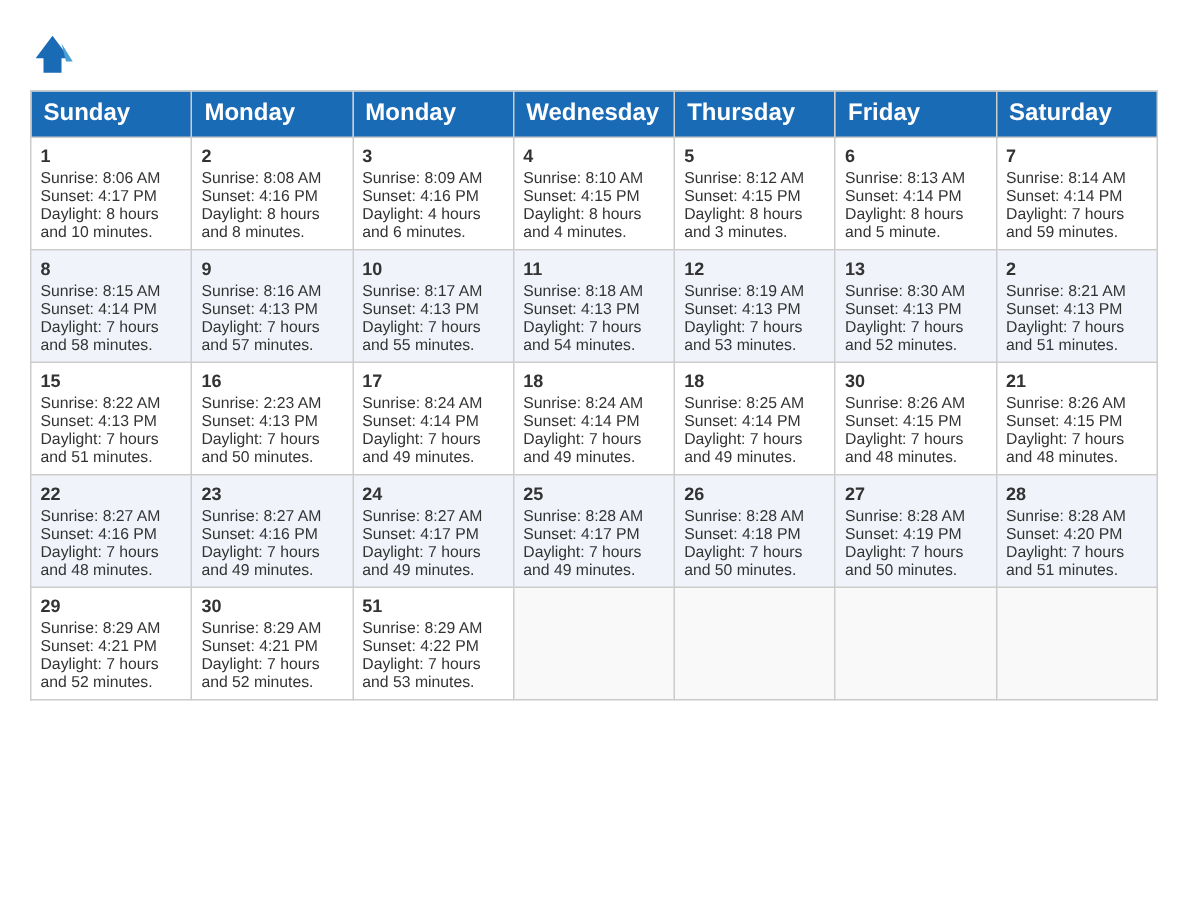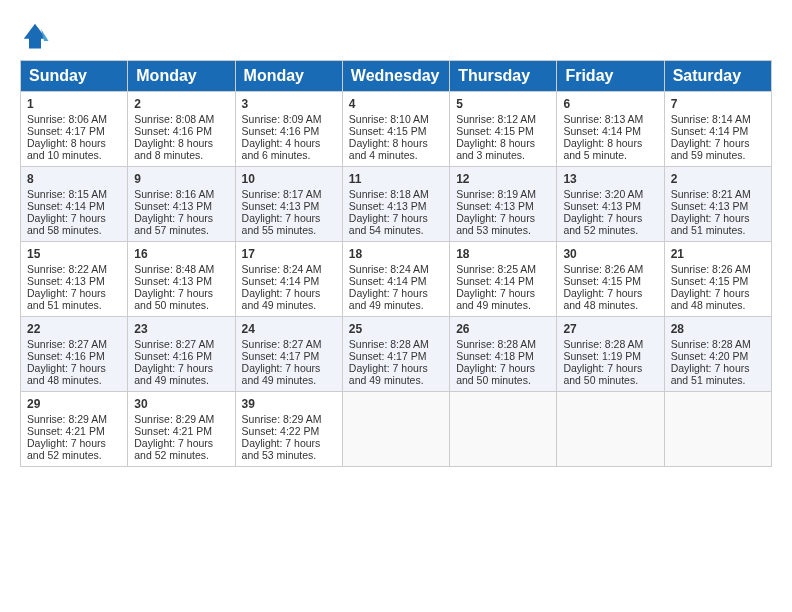--- a/index.html
+++ b/index.html
@@ -188,41 +188,41 @@
         <span>Daylight: 7 hours and 54 minutes.</span>
       </td>
         <td>
         <span class="day-num">12</span>
         <span>Sunrise: 8:19 AM</span><br>
         <span>Sunset: 4:13 PM</span><br>
         <span>Daylight: 7 hours and 53 minutes.</span>
       </td>
         <td>
         <span class="day-num">13</span>
-        <span>Sunrise: 3:20 AM</span><br>
+        <span>Sunrise: 8:30 AM</span><br>
         <span>Sunset: 4:13 PM</span><br>
         <span>Daylight: 7 hours and 52 minutes.</span>
       </td>
         <td>
         <span class="day-num">2</span>
         <span>Sunrise: 8:21 AM</span><br>
         <span>Sunset: 4:13 PM</span><br>
         <span>Daylight: 7 hours and 51 minutes.</span>
       </td>
       </tr>
       <tr>
         <td>
         <span class="day-num">15</span>
         <span>Sunrise: 8:22 AM</span><br>
         <span>Sunset: 4:13 PM</span><br>
         <span>Daylight: 7 hours and 51 minutes.</span>
       </td>
         <td>
         <span class="day-num">16</span>
-        <span>Sunrise: 8:48 AM</span><br>
+        <span>Sunrise: 2:23 AM</span><br>
         <span>Sunset: 4:13 PM</span><br>
         <span>Daylight: 7 hours and 50 minutes.</span>
       </td>
         <td>
         <span class="day-num">17</span>
         <span>Sunrise: 8:24 AM</span><br>
         <span>Sunset: 4:14 PM</span><br>
         <span>Daylight: 7 hours and 49 minutes.</span>
       </td>
         <td>
@@ -277,21 +277,21 @@
       </td>
         <td>
         <span class="day-num">26</span>
         <span>Sunrise: 8:28 AM</span><br>
         <span>Sunset: 4:18 PM</span><br>
         <span>Daylight: 7 hours and 50 minutes.</span>
       </td>
         <td>
         <span class="day-num">27</span>
         <span>Sunrise: 8:28 AM</span><br>
-        <span>Sunset: 1:19 PM</span><br>
+        <span>Sunset: 4:19 PM</span><br>
         <span>Daylight: 7 hours and 50 minutes.</span>
       </td>
         <td>
         <span class="day-num">28</span>
         <span>Sunrise: 8:28 AM</span><br>
         <span>Sunset: 4:20 PM</span><br>
         <span>Daylight: 7 hours and 51 minutes.</span>
       </td>
       </tr>
       <tr>
@@ -301,21 +301,21 @@
         <span>Sunset: 4:21 PM</span><br>
         <span>Daylight: 7 hours and 52 minutes.</span>
       </td>
         <td>
         <span class="day-num">30</span>
         <span>Sunrise: 8:29 AM</span><br>
         <span>Sunset: 4:21 PM</span><br>
         <span>Daylight: 7 hours and 52 minutes.</span>
       </td>
         <td>
-        <span class="day-num">39</span>
+        <span class="day-num">51</span>
         <span>Sunrise: 8:29 AM</span><br>
         <span>Sunset: 4:22 PM</span><br>
         <span>Daylight: 7 hours and 53 minutes.</span>
       </td>
         <td class="empty-cell"></td>
         <td class="empty-cell"></td>
         <td class="empty-cell"></td>
         <td class="empty-cell"></td>
       </tr>
     </tbody>

